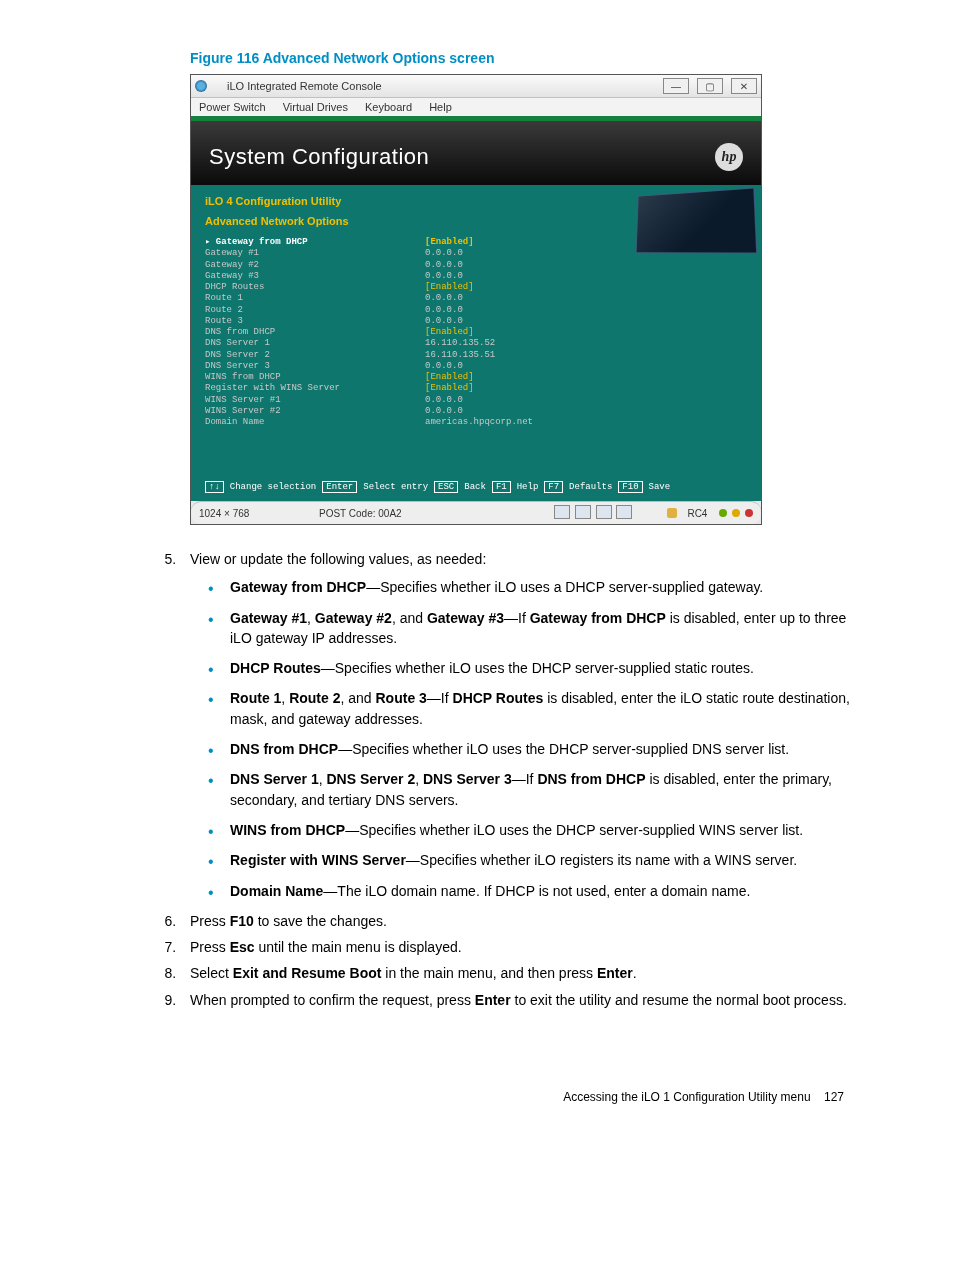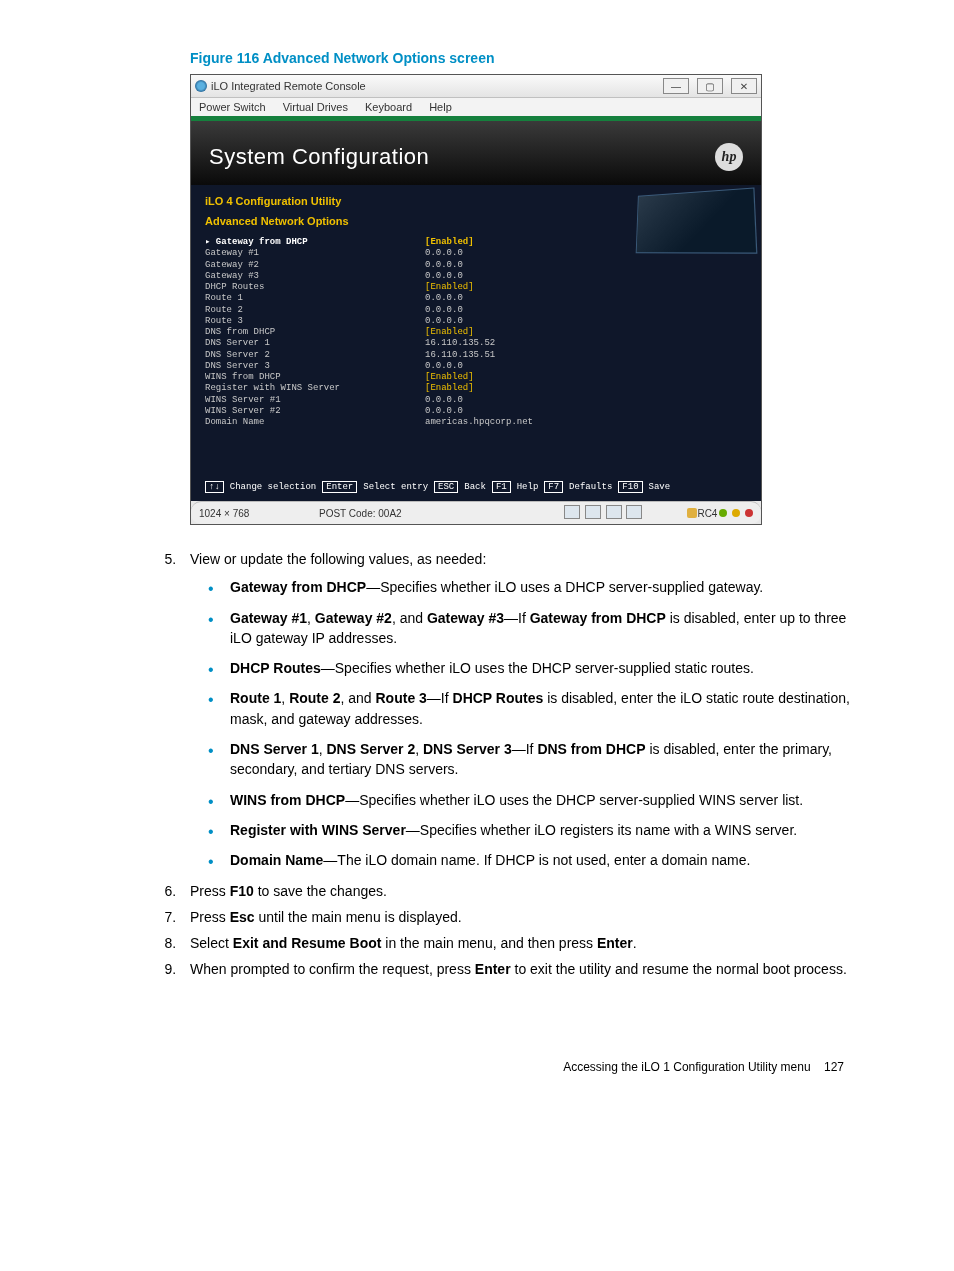--- a/index.html
+++ b/index.html
@@ -26,20 +26,21 @@
     background: #e8e8e8;
     font-size: 10px;
   }
   .titlebar {
     background: linear-gradient(#fafafa,#e4e4e4);
     height: 22px;
     display: flex;
     align-items: center;
     padding: 0 4px;
     border-bottom: 1px solid #c0c0c0;
+    gap: 16px;
   }
   .titlebar-icon {
     width: 12px; height:12px;
     background: radial-gradient(circle,#5ab0e0 40%,#2a6a9a 70%);
     border-radius:50%;
     margin-right:4px;
   }
   .titlebar-text { flex:1; color:#333; font-size:11px;}
   .win-btns { display:flex; gap:8px;}
   .win-btn {
@@ -71,21 +72,21 @@
     flex:1;
   }
   .hp-logo {
     width:28px;height:28px;border-radius:50%;
     background:#ddd;
     display:flex;align-items:center;justify-content:center;
     color:#222;font-style:italic;font-weight:bold;font-size:14px;
     font-family: Georgia, serif;
   }
   .config-body {
-    background:#0f172a;
+    background:#0f766e;
     color:#fff;
     padding:10px 14px 6px 14px;
     position:relative;
     height: 300px;
   }
   .yellow { color:#f0c000; font-weight:bold;}
   .config-line1 { font-size:11px; margin-bottom:8px;}
   .config-line2 { font-size:11px; margin-bottom:10px;}
   .config-table {
     font-family: "Courier New", monospace;
@@ -126,21 +127,21 @@
     font-size:10px;
     color:#333;
     display:flex;
     align-items:center;
     border-radius:10px;
   }
   .statusbar .left { width:120px;}
   .statusbar .post { width:200px;}
   .statusbar .mid { flex:1; text-align:center;}
   .statusbar .mid .btn { display:inline-block;width:14px;height:12px;border:1px solid #888;background:#dde6ee;margin:0 1px;}
-  .statusbar .right { display:flex; align-items:center; gap:0;}
+  .statusbar .right { display:flex; align-items:center; gap:10px;}
   .lock-icon {width:10px;height:10px;background:#e0b040;border-radius:2px;}
   .dots span{display:inline-block;width:8px;height:8px;border-radius:50%;margin-left:2px;}
   .dot-g{background:#6a0;}
   .dot-y{background:#da0;}
   .dot-r{background:#c33;}
 
   
   .content { margin-top:24px; font-size:14px; color:#000; line-height:1.45;}
   ol.main-list { padding-left:80px;}
   ol.main-list > li { margin-bottom:6px; padding-left:10px;}
@@ -300,20 +301,21 @@
 
   <div class="content">
     <ol class="main-list" start="5">
       <li>
         <span>View or update the following values, as needed:</span>
         <ul class="bullets" id="bullet-list">
             <li><b>Gateway from DHCP</b>—Specifies whether iLO uses a DHCP server-supplied gateway.</li>
             <li><b>Gateway #1</b>, <b>Gateway #2</b>, and <b>Gateway #3</b>—If <b>Gateway from DHCP</b> is disabled, enter up to three iLO gateway IP addresses.</li>
             <li><b>DHCP Routes</b>—Specifies whether iLO uses the DHCP server-supplied static routes.</li>
             <li><b>Route 1</b>, <b>Route 2</b>, and <b>Route 3</b>—If <b>DHCP Routes</b> is disabled, enter the iLO static route destination, mask, and gateway addresses.</li>
+            <li><b>DNS from DHCP</b>—Specifies whether iLO uses the DHCP server-supplied DNS server list.</li>
             <li><b>DNS Server 1</b>, <b>DNS Server 2</b>, <b>DNS Server 3</b>—If <b>DNS from DHCP</b> is disabled, enter the primary, secondary, and tertiary DNS servers.</li>
             <li><b>WINS from DHCP</b>—Specifies whether iLO uses the DHCP server-supplied WINS server list.</li>
             <li><b>Register with WINS Server</b>—Specifies whether iLO registers its name with a WINS server.</li>
             <li><b>Domain Name</b>—The iLO domain name. If DHCP is not used, enter a domain name.</li>
           </ul>
       </li>
       <li id="step-6">Press <b>F10</b> to save the changes.</li>
       <li id="step-7">Press <b>Esc</b> until the main menu is displayed.</li>
       <li id="step-8">Select <b>Exit and Resume Boot</b> in the main menu, and then press <b>Enter</b>.</li>
       <li id="step-9">When prompted to confirm the request, press <b>Enter</b> to exit the utility and resume the normal boot process.</li>

